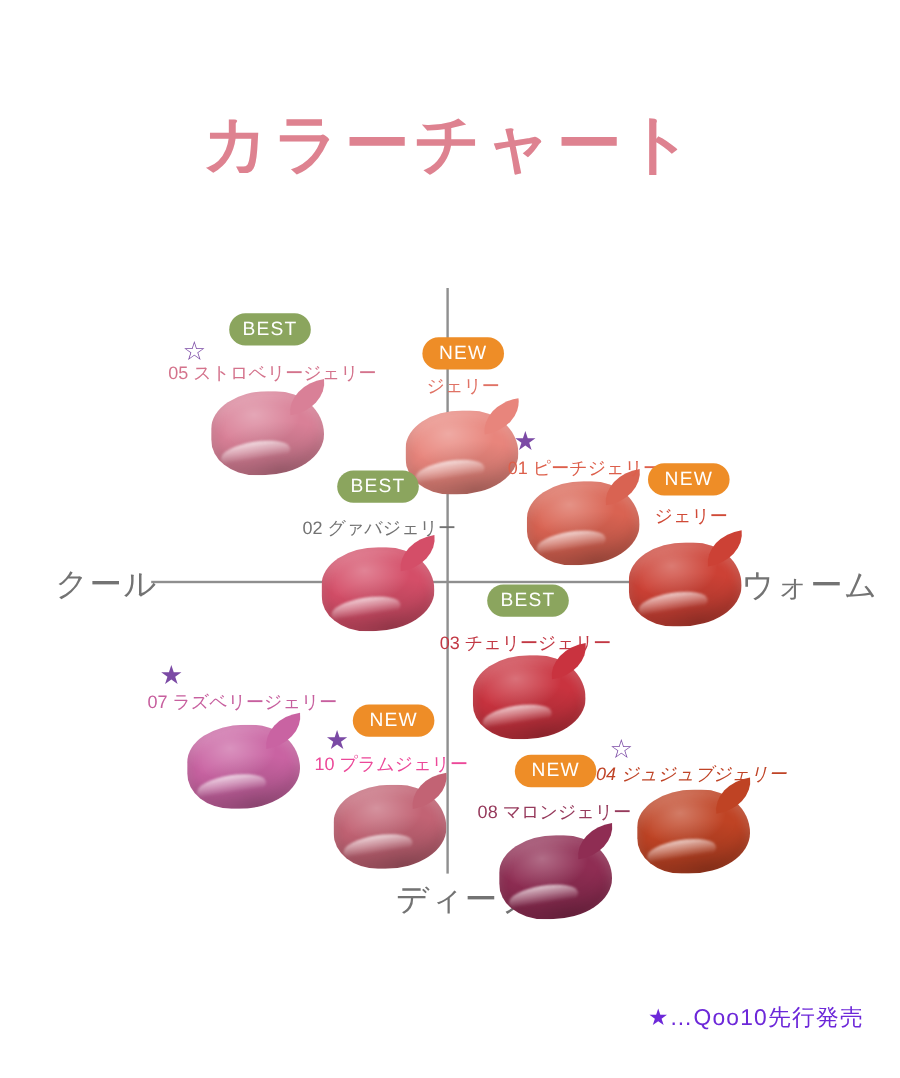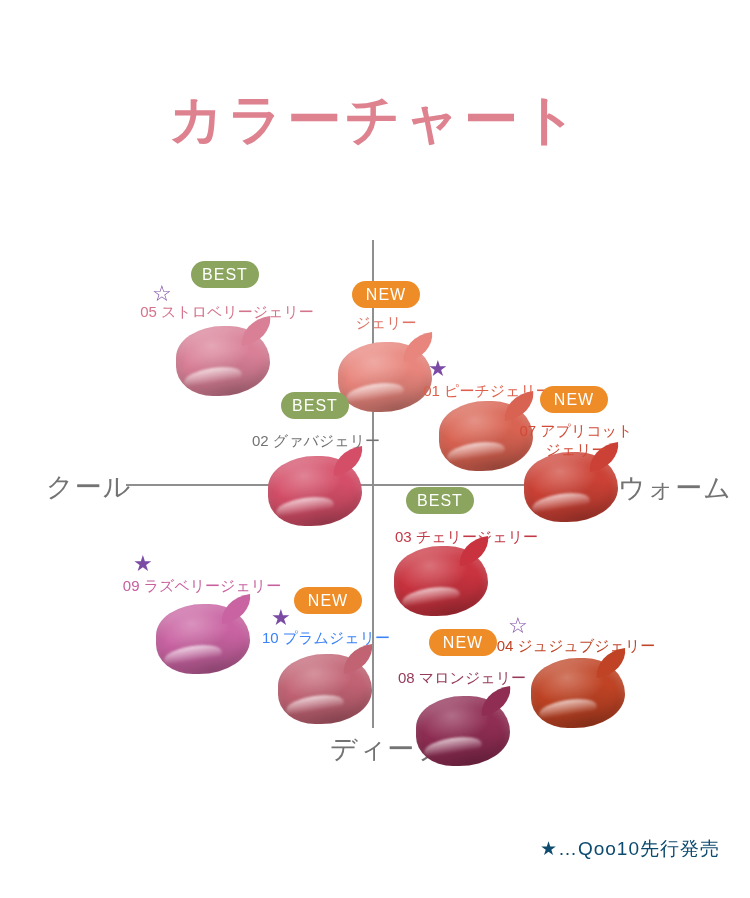--- a/index.html
+++ b/index.html
@@ -89,60 +89,59 @@
 
   <div class="product">
     <span class="star" style="left: 428px; top: 358px; color: rgb(123, 74, 165);">★</span>
     <div class="plabel" style="left: 397px; top: 381px; width: 180px; color: rgb(221, 95, 75);">01 ピーチジェリー</div>
     <div class="swatch" style="left: 439px; top: 401px; --c: #d96352;"></div>
   </div>
 
   <div class="product">
     <span class="badge" style="left: 540px; top: 386px; background: rgb(238, 141, 39);">NEW</span>
     <div class="plabel" style="left: 486px; top: 421px; width: 180px; color: rgb(208, 74, 55);">
-      <div>07 アプリコット</div>
       <div>ジェリー</div>
     </div>
     <div class="swatch" style="left: 524px; top: 452px; --c: #cc4135;"></div>
   </div>
 
   <div class="product">
     <span class="badge" style="left: 281px; top: 392px; background: rgb(139, 165, 94);">BEST</span>
     <div class="plabel" style="left: 226px; top: 431px; width: 180px; color: #737373;">02 グァバジェリー</div>
     <div class="swatch" style="left: 268px; top: 456px; --c: #d44e68;"></div>
   </div>
 
   <div class="product">
     <span class="badge" style="left: 406px; top: 487px; background: rgb(139, 165, 94);">BEST</span>
-    <div class="plabel" style="left: 338px; top: 527px; width: 200px; color: rgb(194, 56, 68); text-align: right;">03 チェリージェリー</div>
+    <div class="plabel" style="left: 338px; top: 527px; width: 200px; color: rgb(194, 56, 68);">03 チェリージェリー</div>
     <div class="swatch" style="left: 394px; top: 546px; --c: #c9333f;"></div>
   </div>
 
   <div class="product">
     <span class="star" style="left: 133px; top: 553px; color: rgb(123, 74, 165);">★</span>
-    <div class="plabel" style="left: 92px; top: 576px; width: 220px; color: rgb(199, 95, 158);">09 ラズベリージェリー</div>
+    <div class="plabel" style="left: 92px; top: 576px; width: 220px; color: rgb(199, 95, 158);">07 ラズベリージェリー</div>
     <div class="swatch" style="left: 156px; top: 604px; --c: #c963a2;"></div>
   </div>
 
   <div class="product">
     <span class="badge" style="left: 294px; top: 587px; background: rgb(238, 141, 39);">NEW</span>
     <span class="star" style="left: 271px; top: 607px; color: rgb(123, 74, 165);">★</span>
-    <div class="plabel" style="left: 236px; top: 628px; width: 180px; color: #3b82f6;">10 プラムジェリー</div>
+    <div class="plabel" style="left: 236px; top: 628px; width: 180px; color: #ec4899;">10 プラムジェリー</div>
     <div class="swatch" style="left: 278px; top: 654px; --c: #c26374;"></div>
   </div>
 
   <div class="product">
     <span class="badge" style="left: 429px; top: 629px; background: rgb(238, 141, 39);">NEW</span>
     <div class="plabel" style="left: 362px; top: 668px; width: 200px; color: rgb(150, 58, 92);">08 マロンジェリー</div>
     <div class="swatch" style="left: 416px; top: 696px; --c: #8f2d53;"></div>
   </div>
 
   <div class="product">
     <span class="star" style="left: 508px; top: 615px; color: rgb(123, 74, 165);">☆</span>
-    <div class="plabel" style="left: 466px; top: 636px; width: 220px; color: rgb(191, 67, 38);">04 ジュジュブジェリー</div>
+    <div class="plabel" style="left: 466px; top: 636px; width: 220px; color: rgb(191, 67, 38); font-style: italic;">04 ジュジュブジェリー</div>
     <div class="swatch" style="left: 531px; top: 658px; --c: #bf4324;"></div>
   </div>
 
-  <div class="legend" style="color: #0c4a6e; text-align: center;">
+  <div class="legend" style="color: #6d28d9; text-align: center;">
     <div>★…Qoo10先行発売</div>
   </div>
 
 </div>
 
 </body></html>

